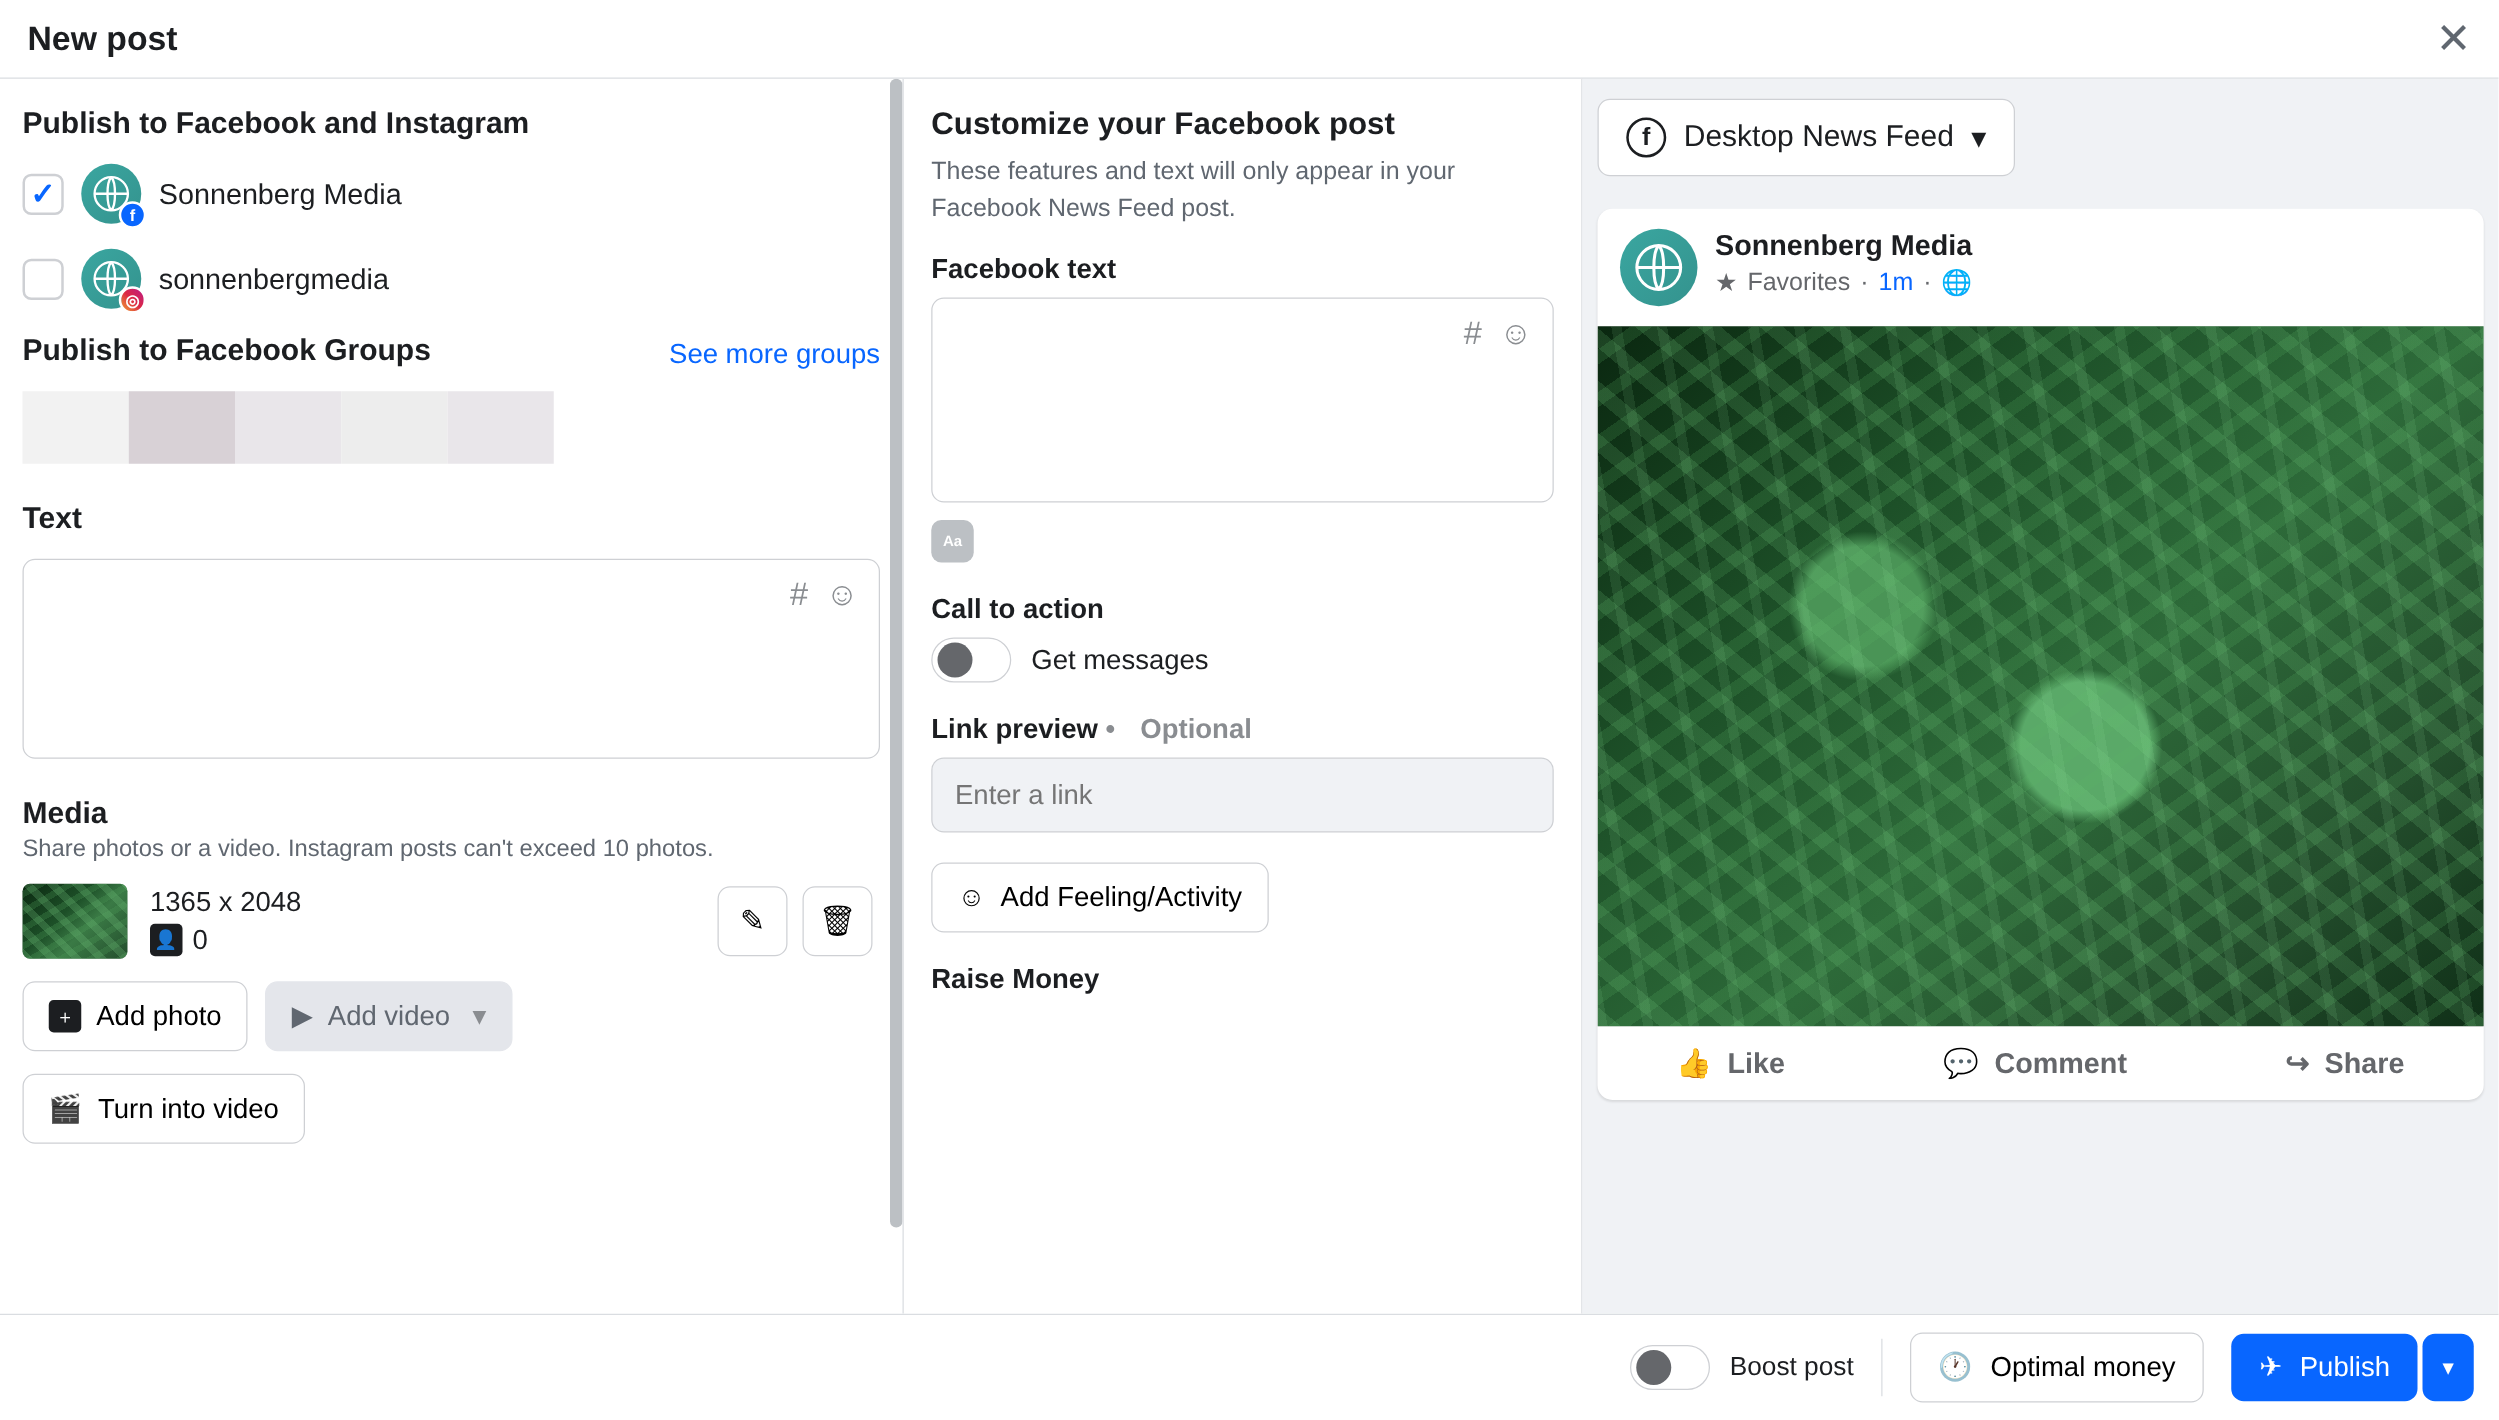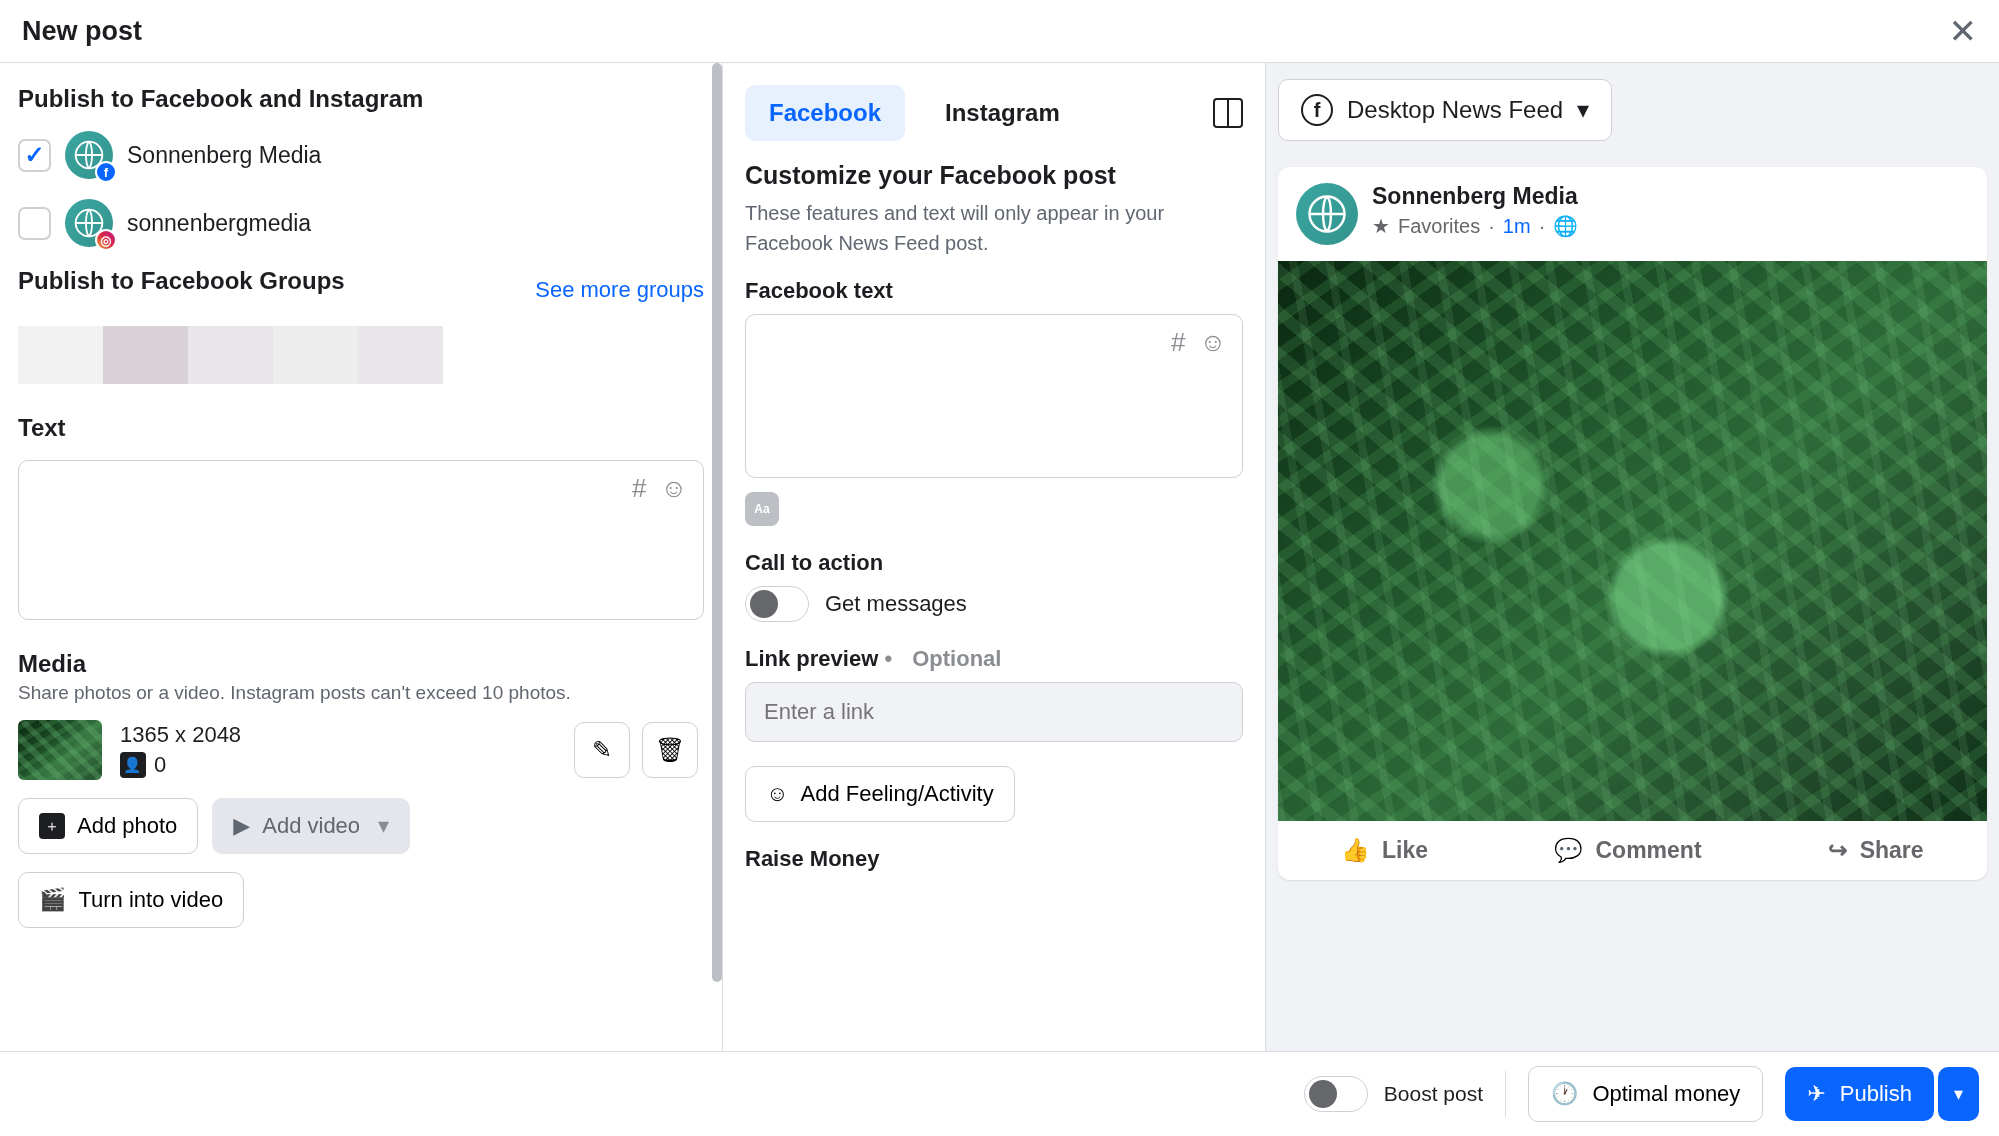--- a/index.html
+++ b/index.html
@@ -159,21 +159,21 @@
         <svg viewBox="0 0 24 24" fill="none" stroke="#fff" stroke-width="1.4">
             <circle cx="12" cy="12" r="10"></circle>
             <path d="M2 12h20M12 2c3 3 3 17 0 20M12 2c-3 3-3 17 0 20"></path>
           </svg>
         <div class="badge ig">◎</div>
       </div>
       <div class="account-name">sonnenbergmedia</div>
     </div>
 
     <div class="groups-heading-row">
-      <div class="section-heading" style="margin-bottom:17px">Publish to Facebook Groups</div>
+      <div class="section-heading" style="margin-bottom:4px">Publish to Facebook Groups</div>
       <div class="see-more">See more groups</div>
     </div>
     <div class="group-squares">
       <div class="group-sq"></div>
       <div class="group-sq"></div>
       <div class="group-sq"></div>
       <div class="group-sq"></div>
       <div class="group-sq"></div>
     </div>
 
@@ -217,28 +217,20 @@
     <div class="btn-row">
       <button class="soft-btn">
         <span class="ico">🎬</span>
         <span>Turn into video</span>
       </button>
     </div>
     <div class="col-scrollbar"></div>
   </div>
 
   <div class="col-mid">
-    <div class="tab-row">
-      <div class="tab active">Facebook</div>
-      <div class="tab inactive">Instagram</div>
-      <div class="split-icon">
-          <span></span>
-          <span></span>
-        </div>
-    </div>
 
     <div class="mid-heading">Customize your Facebook post</div>
     <div class="mid-sub">These features and text will only appear in your Facebook News Feed post.</div>
 
     <div class="label">Facebook text</div>
     <div class="fb-textarea">
       <div class="toolbar">
         <span class="hashtag-icon">#</span>
         <span class="emoji-icon">☺</span>
       </div>

